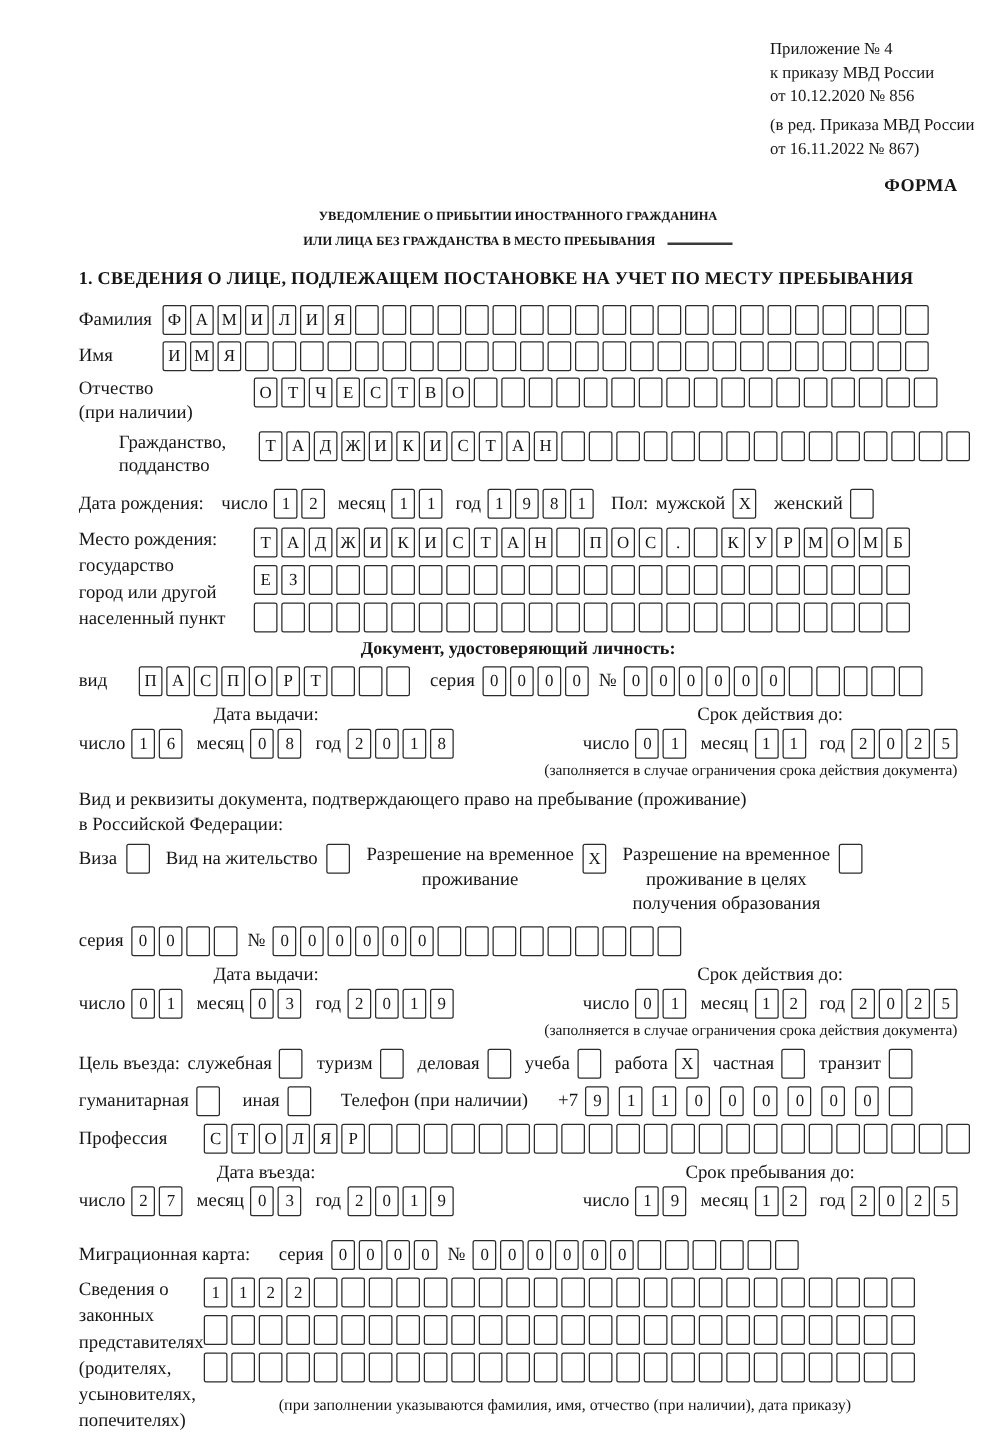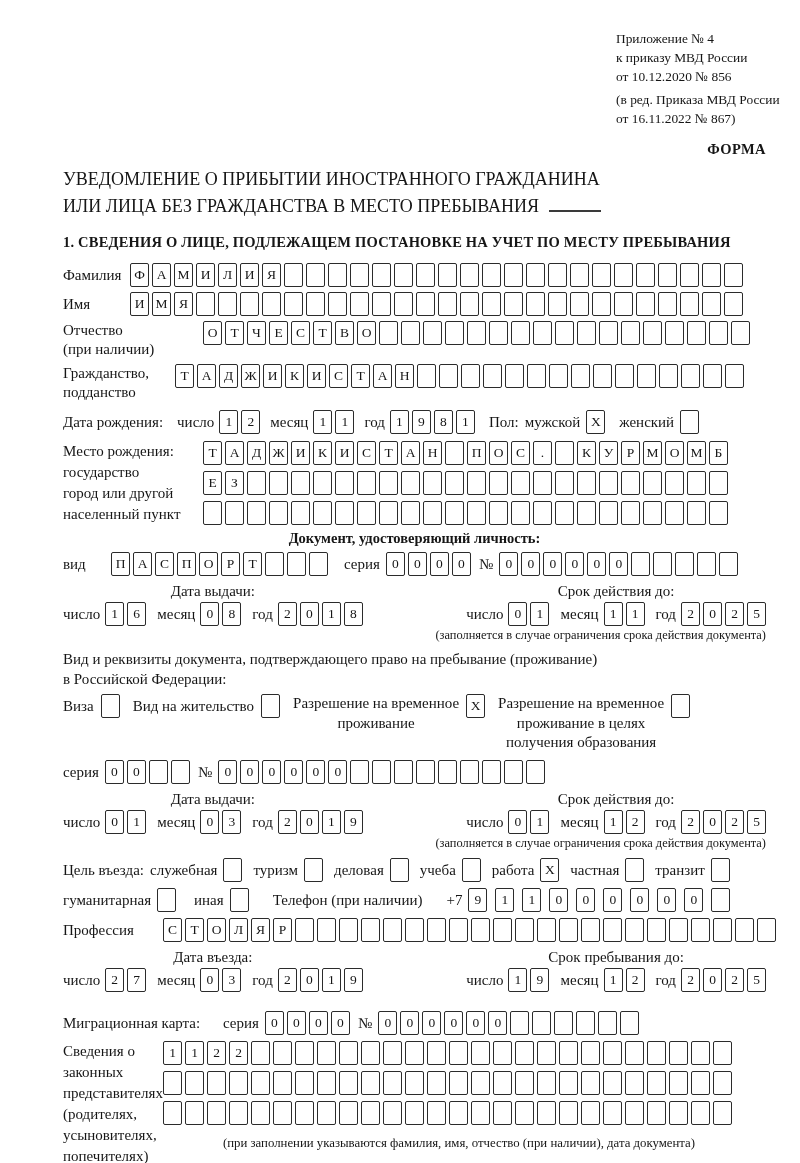--- a/index.html
+++ b/index.html
@@ -2,33 +2,33 @@
 <html><head>
 <meta charset="utf-8">
 <style>
   html,body{margin:0;padding:0;background:#fff;}
   body{width:800px;height:1163px;overflow:hidden;color:#161616;
        font-family:"Liberation Serif","DejaVu Serif",serif;font-size:15px;}
   .page{box-sizing:border-box;width:800px;height:1030px;padding:30px 34px 0 63px;}
   .hdr{margin-left:553px;font-size:13.4px;line-height:1.4;white-space:nowrap;}
   .hdr .ed{margin-top:5px;text-align:center;}
   .form-label{text-align:right;font-weight:bold;font-size:14.5px;margin-top:12px;letter-spacing:.4px;}
-  .title{font-weight:normal;font-size:18px;line-height:1.5;margin-top:8px;}
+  .title{text-align:center;font-weight:bold;font-size:10px;line-height:1.5;margin-top:8px;}
   .blank{display:inline-block;width:52px;height:13px;border-bottom:2px solid #3a3a3a;margin-left:10px;}
   .sec{font-weight:bold;font-size:14.5px;margin-top:14px;letter-spacing:.2px;}
   .row{display:flex;align-items:flex-start;margin-top:5px;}
   .lbl{line-height:24px;white-space:nowrap;}
   .lblcol{line-height:19px;white-space:nowrap;}
   .boxes{display:flex;gap:3px;}
   .cell{flex:none;width:19px;height:24px;border:1.6px solid #2b2b2b;border-radius:2px;
         box-sizing:border-box;display:flex;align-items:center;justify-content:center;
         font-size:13.5px;background:#fff;}
   .stack{display:flex;flex-direction:column;gap:6px;}
   .w67{width:67px;flex:none;} .w140{width:140px;flex:none;}
-  .w112{width:112px;flex:none;} .w100{width:100px;flex:none;}
+  .w112{width:112px;flex:none;margin-left:32px;} .w100{width:100px;flex:none;}
   .w160{width:160px;flex:none;}
   .g6{margin-right:6px;} .g10{margin-right:10px;} .g14{margin-right:14px;}
   .dochead{font-weight:bold;text-align:center;font-size:14.5px;margin-top:5px;}
   .dg{display:flex;align-items:center;gap:5px;justify-content:space-between;}
   .dates{display:flex;justify-content:space-between;margin-top:7px;}
   .dcol{display:flex;flex-direction:column;}
   .dhead{text-align:center;margin-bottom:2px;line-height:17px;}
   .note{font-size:12.4px;text-align:right;margin-top:2px;line-height:15px;}
   .para{margin-top:6px;line-height:1.35;}
   .perm{display:flex;align-items:flex-start;margin-top:5px;gap:13px;}
@@ -745,17 +745,17 @@
           <span class="cell"></span>
           <span class="cell"></span>
           <span class="cell"></span>
           <span class="cell"></span>
           <span class="cell"></span>
           <span class="cell"></span>
           <span class="cell"></span>
           <span class="cell"></span>
           <span class="cell"></span>
         </span>
-      <span class="repnote" style="margin-left:60px;">(при заполнении указываются фамилия, имя, отчество (при наличии), дата документа)</span>
+      <span class="repnote" style="margin-left:60px;">(при заполнении указываются фамилия, имя, отчество (при наличии), дата приказу)</span>
     </span>
   </div>
 
 </div>
 
 </body></html>

